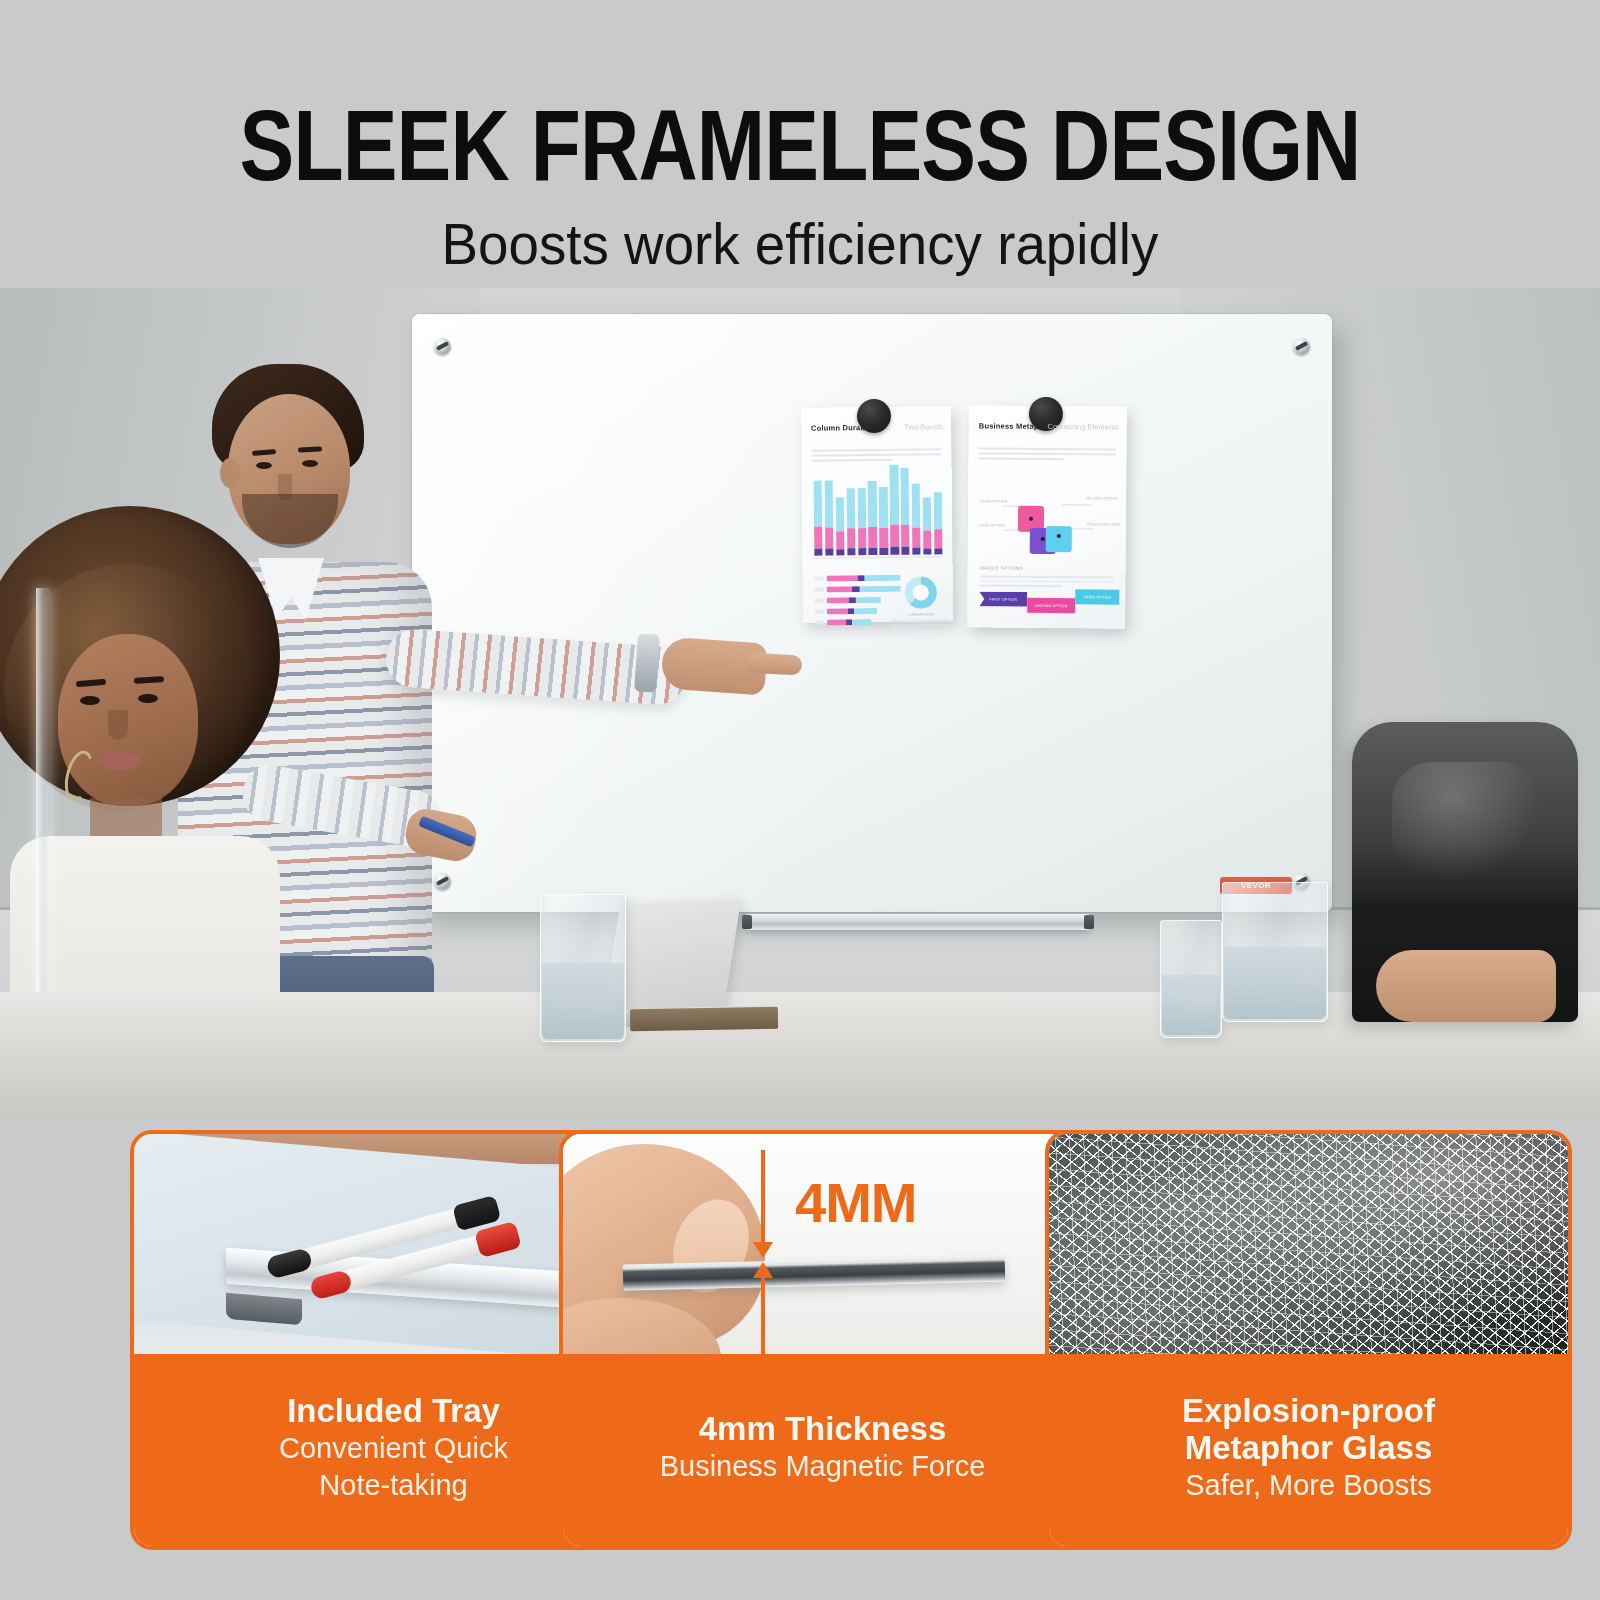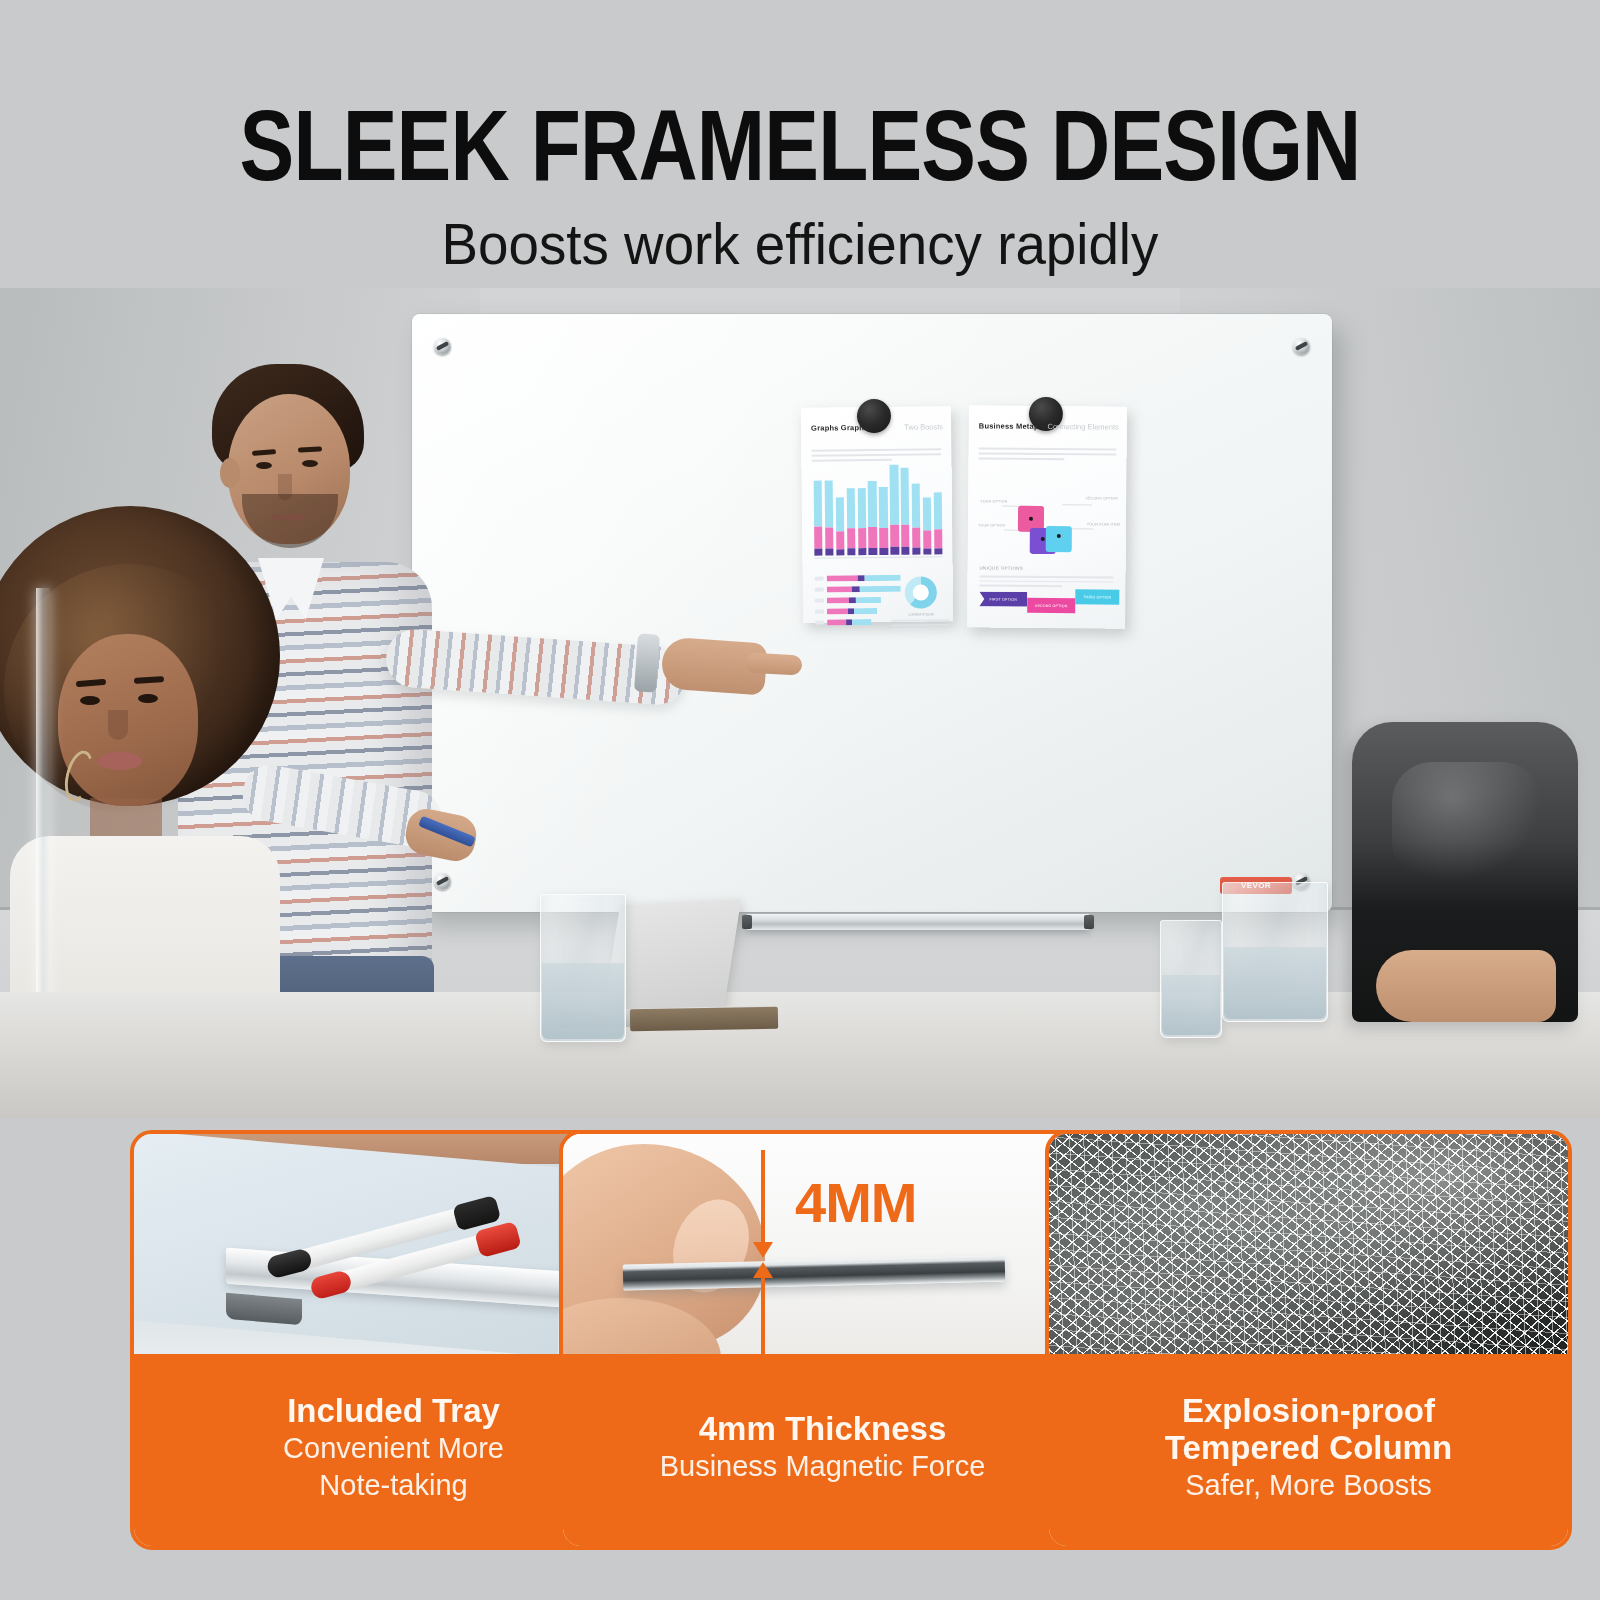--- a/index.html
+++ b/index.html
@@ -466,21 +466,21 @@
       <div class="screw br"></div>
 
       <div class="vevor-badge">
         <span>VEVOR</span>
       </div>
 
       <div class="pen-tray"></div>
 
       <div class="poster p1">
         <div class="magnet"></div>
-        <div class="p-title">Graphs Graphs</div>
+        <div class="p-title">Column Durable</div>
         <div class="p-title2">Two Boosts</div>
         <div class="p-lines">
           <div class="p-line"></div>
             <div class="p-line"></div>
             <div class="p-line s"></div>
         </div>
 
         <div class="colchart">
           <div class="colbar">
               <div class="seg-c" style="height:46px"></div>
@@ -712,21 +712,21 @@
           <div class="c1-top"></div>
           <div class="c1-board"></div>
           <div class="c1-tray"></div>
           <div class="c1-bracket"></div>
           <div class="c1-marker black"></div>
           <div class="c1-marker red"></div>
         </div>
       </div>
       <div class="card-cap">
         <div class="cap-title">Included Tray</div>
-        <div class="cap-sub">Convenient More</div>
+        <div class="cap-sub">Convenient Quick</div>
         <div class="cap-sub">Note-taking</div>
       </div>
     </div>
 
     <div class="card c2">
       <div class="card-img">
         <div class="c2img">
           <div class="c2-finger"></div>
           <div class="c2-nail"></div>
           <div class="c2-finger2"></div>
@@ -747,19 +747,19 @@
     </div>
 
     <div class="card c3">
       <div class="card-img">
         <div class="c3-topstrip"></div>
         <div class="c3img"></div>
         <div class="c3-gloss"></div>
       </div>
       <div class="card-cap">
         <div class="cap-title">Explosion-proof</div>
-        <div class="cap-title">Tempered Column</div>
+        <div class="cap-title">Metaphor Glass</div>
         <div class="cap-sub">Safer, More Boosts</div>
       </div>
     </div>
 
   </div>
 </div>
 
 </body></html>

